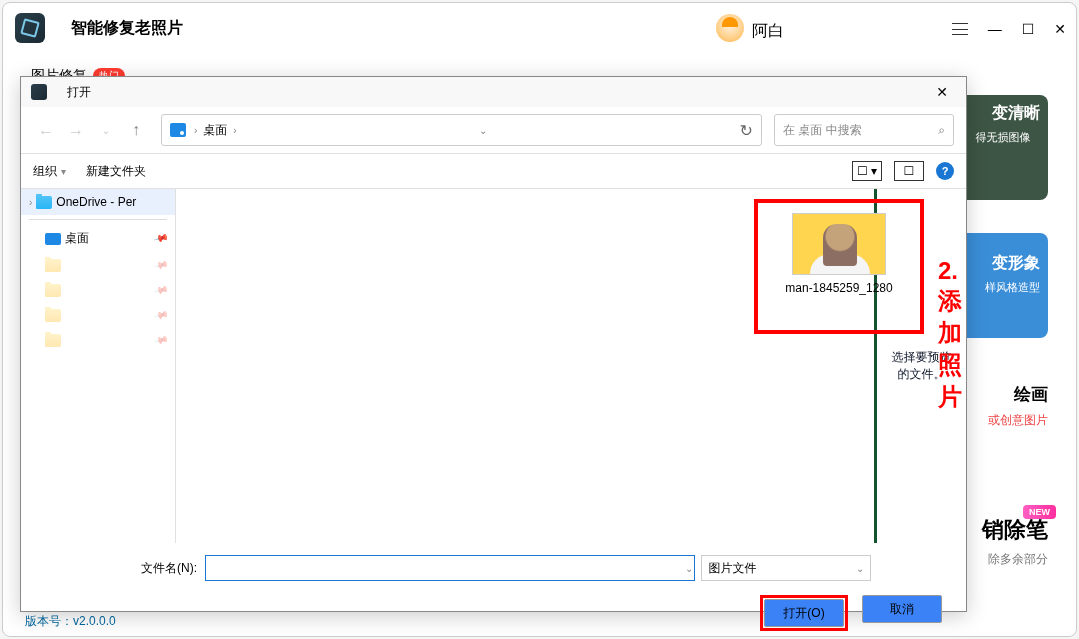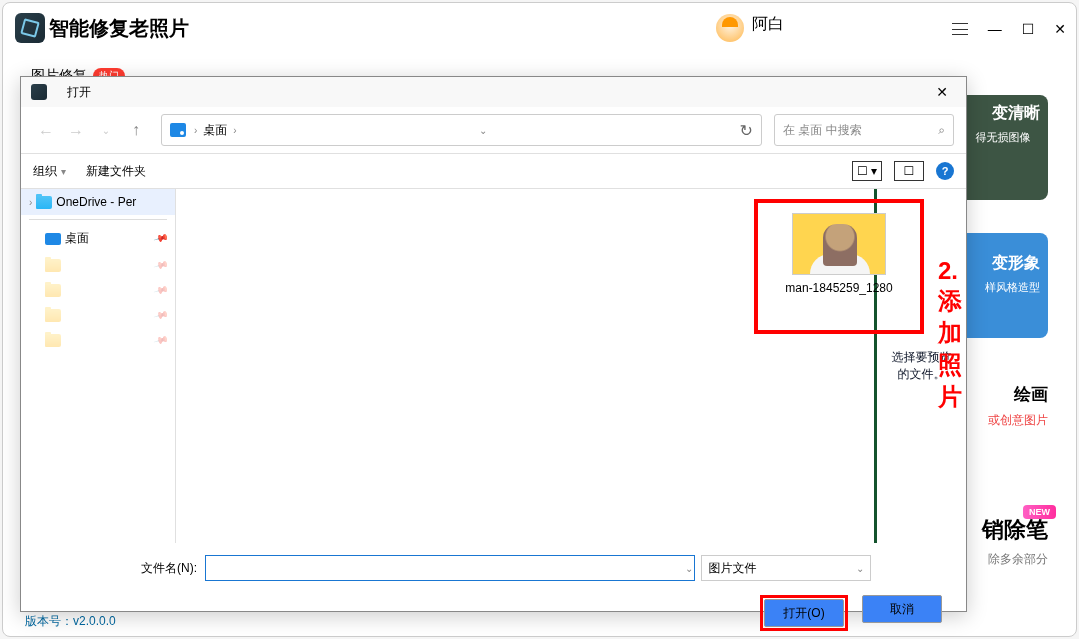--- a/index.html
+++ b/index.html
@@ -3,22 +3,22 @@
   <meta charset="utf-8">
   <style>
     * { margin: 0; padding: 0; box-sizing: border-box; font-family: "Microsoft YaHei", sans-serif; }
     body { background: #f5f5f5; width: 1079px; height: 639px; overflow: hidden; position: relative; }
     
     
     .main-app { width: 1075px; height: 635px; background: #fff; border: 1px solid #ccc; border-radius: 8px; margin: 2px; position: relative; }
     .main-titlebar { height: 50px; display: flex; align-items: center; padding: 0 12px; }
     .main-logo { width: 30px; height: 30px; background: linear-gradient(135deg, #2a3f4a, #1a2a34); border-radius: 6px; display: flex; align-items: center; justify-content: center; position: relative; }
     .main-logo::after { content: ''; position: absolute; width: 12px; height: 12px; border: 2px solid #7bc8e8; border-radius: 2px; transform: rotate(15deg); }
-    .main-title { font-size: 20px; font-weight: bold; margin-left: 4px; }
-    .main-user { margin-left: auto; display: flex; align-items: flex-start; gap: 8px; margin-right: 280px; }
+    .main-title { font-size: 16px; font-weight: bold; margin-left: 26px; }
+    .main-user { margin-left: auto; display: flex; align-items: flex-end; gap: 8px; margin-right: 280px; }
     .main-avatar { width: 28px; height: 28px; border-radius: 50%; background: radial-gradient(circle at 50% 40%, #fff3e0, #ffb74d); position: relative; overflow: hidden; }
     .main-avatar::before { content: ''; position: absolute; width: 16px; height: 10px; background: #ff9800; border-radius: 8px 8px 0 0; top: 3px; left: 6px; }
     .main-controls { position: absolute; right: 10px; top: 18px; display: flex; gap: 20px; align-items: center; }
     .main-controls span { cursor: pointer; font-size: 14px; }
     .hamburger { width: 16px; height: 12px; display: flex; flex-direction: column; justify-content: space-between; }
     .hamburger span { height: 1px; background: #333; }
     
     .bg-tab { position: absolute; left: 28px; top: 64px; display: flex; align-items: center; gap: 6px; font-size: 14px; }
     .hot-badge { background: #ff3b30; color: #fff; font-size: 10px; padding: 1px 6px; border-radius: 8px; }
     

